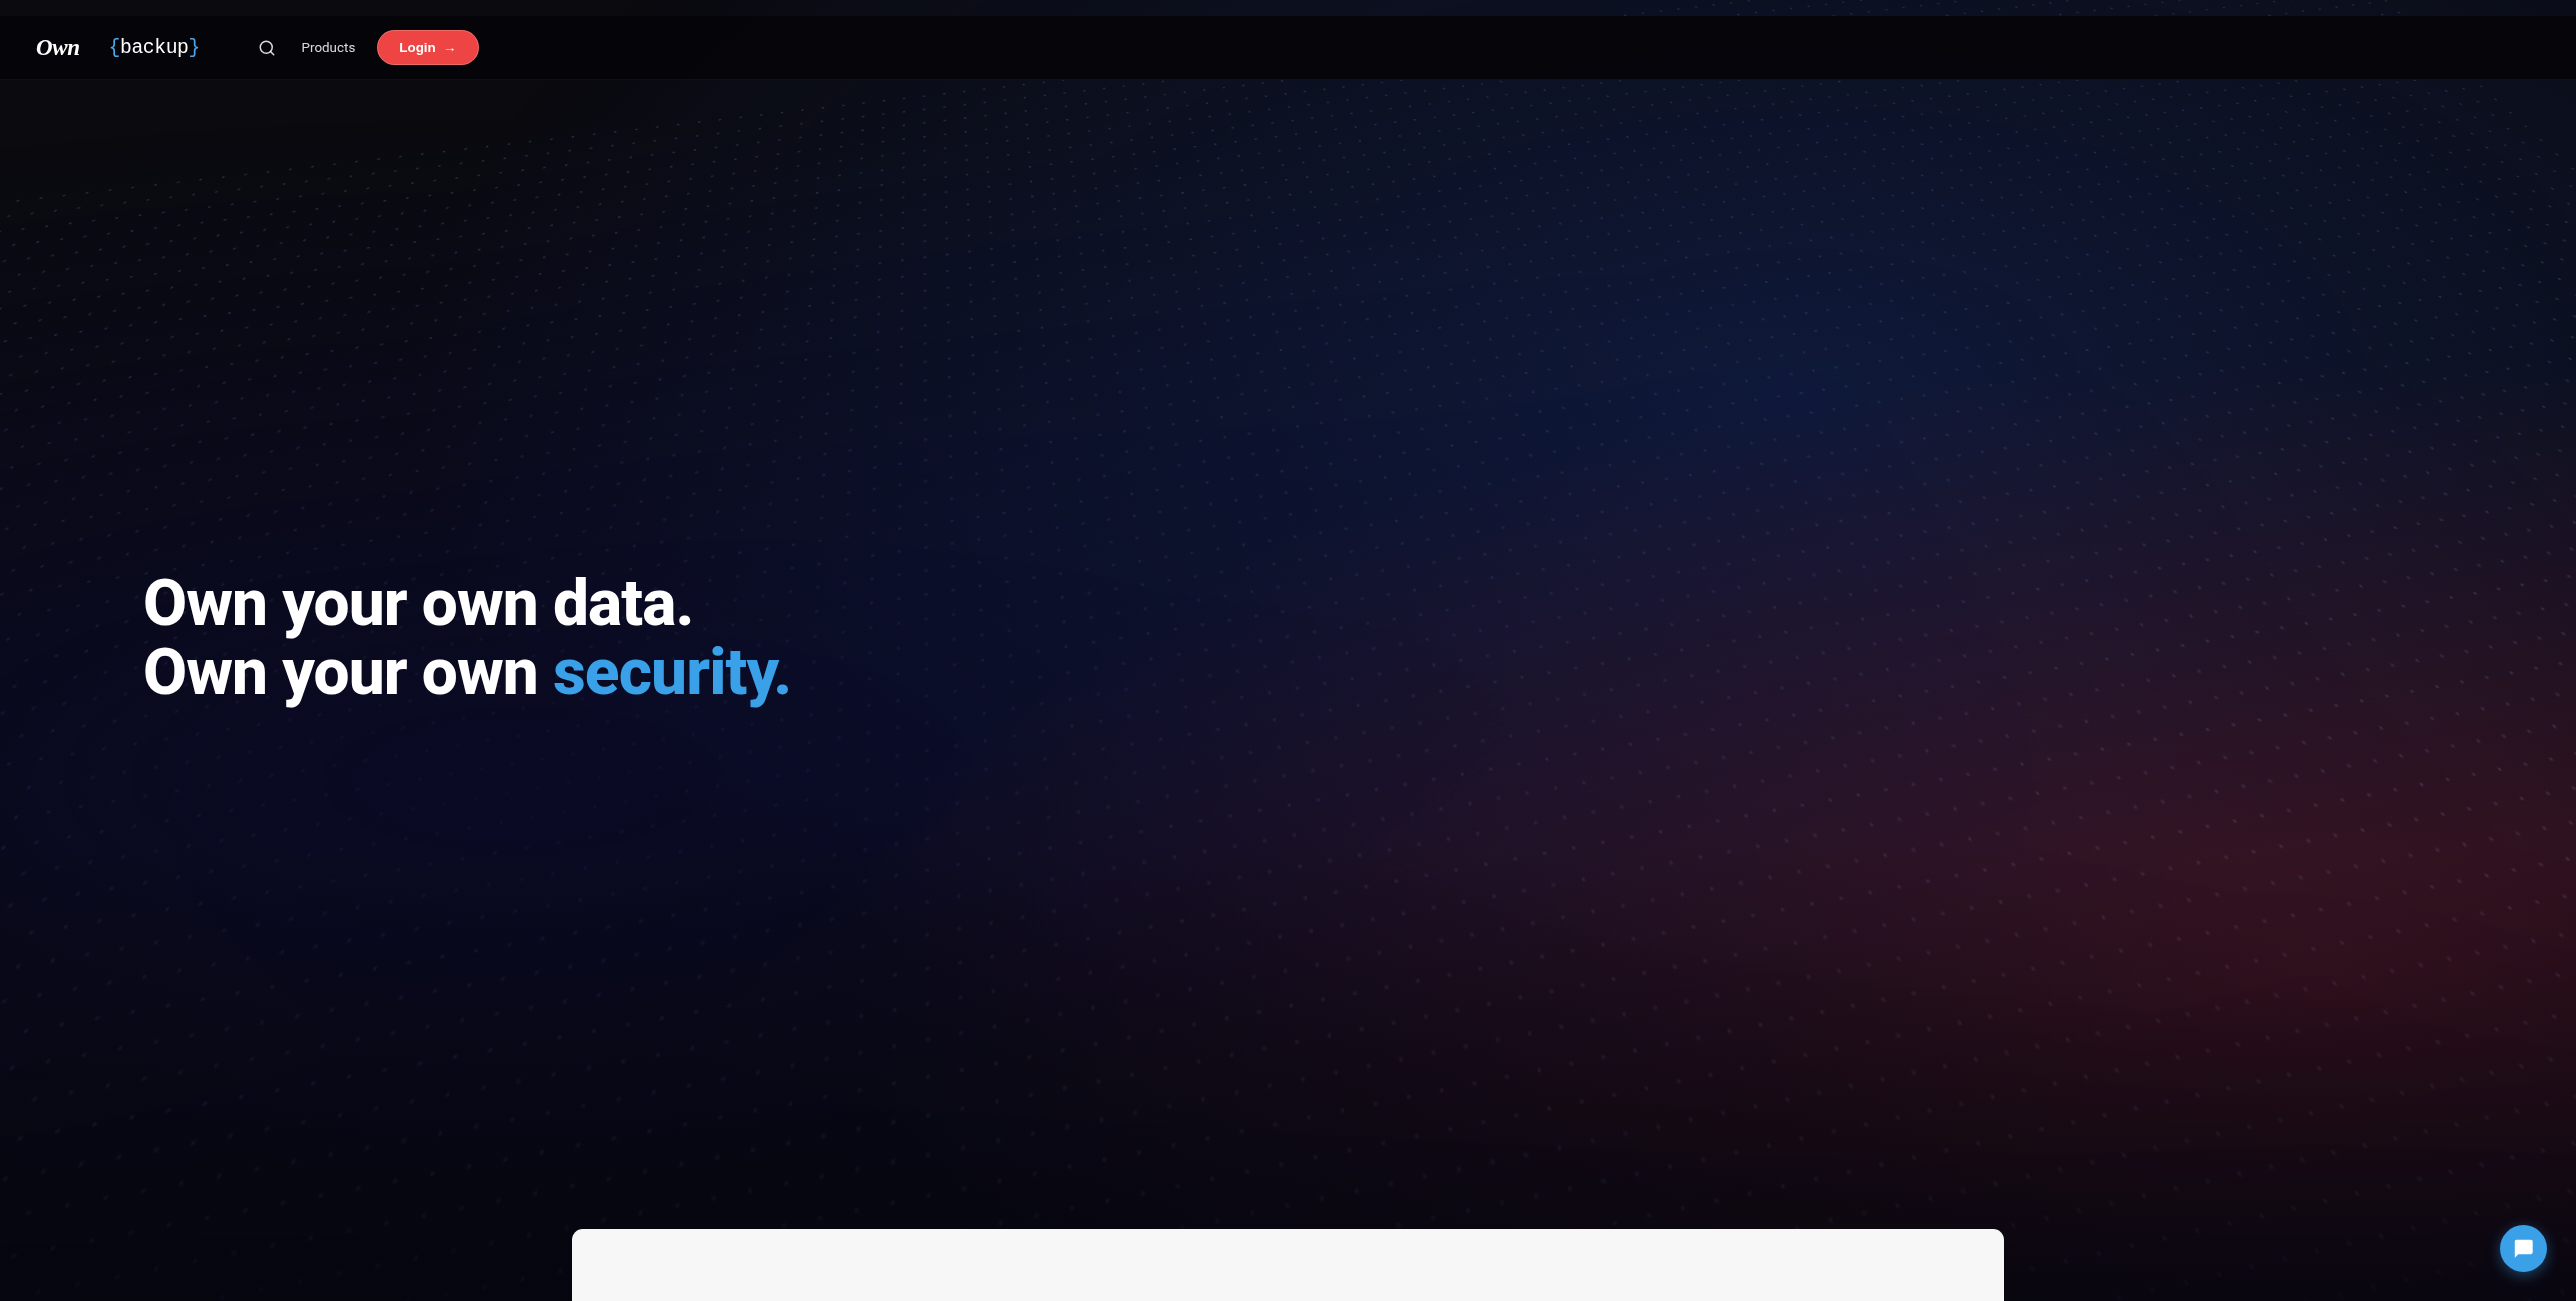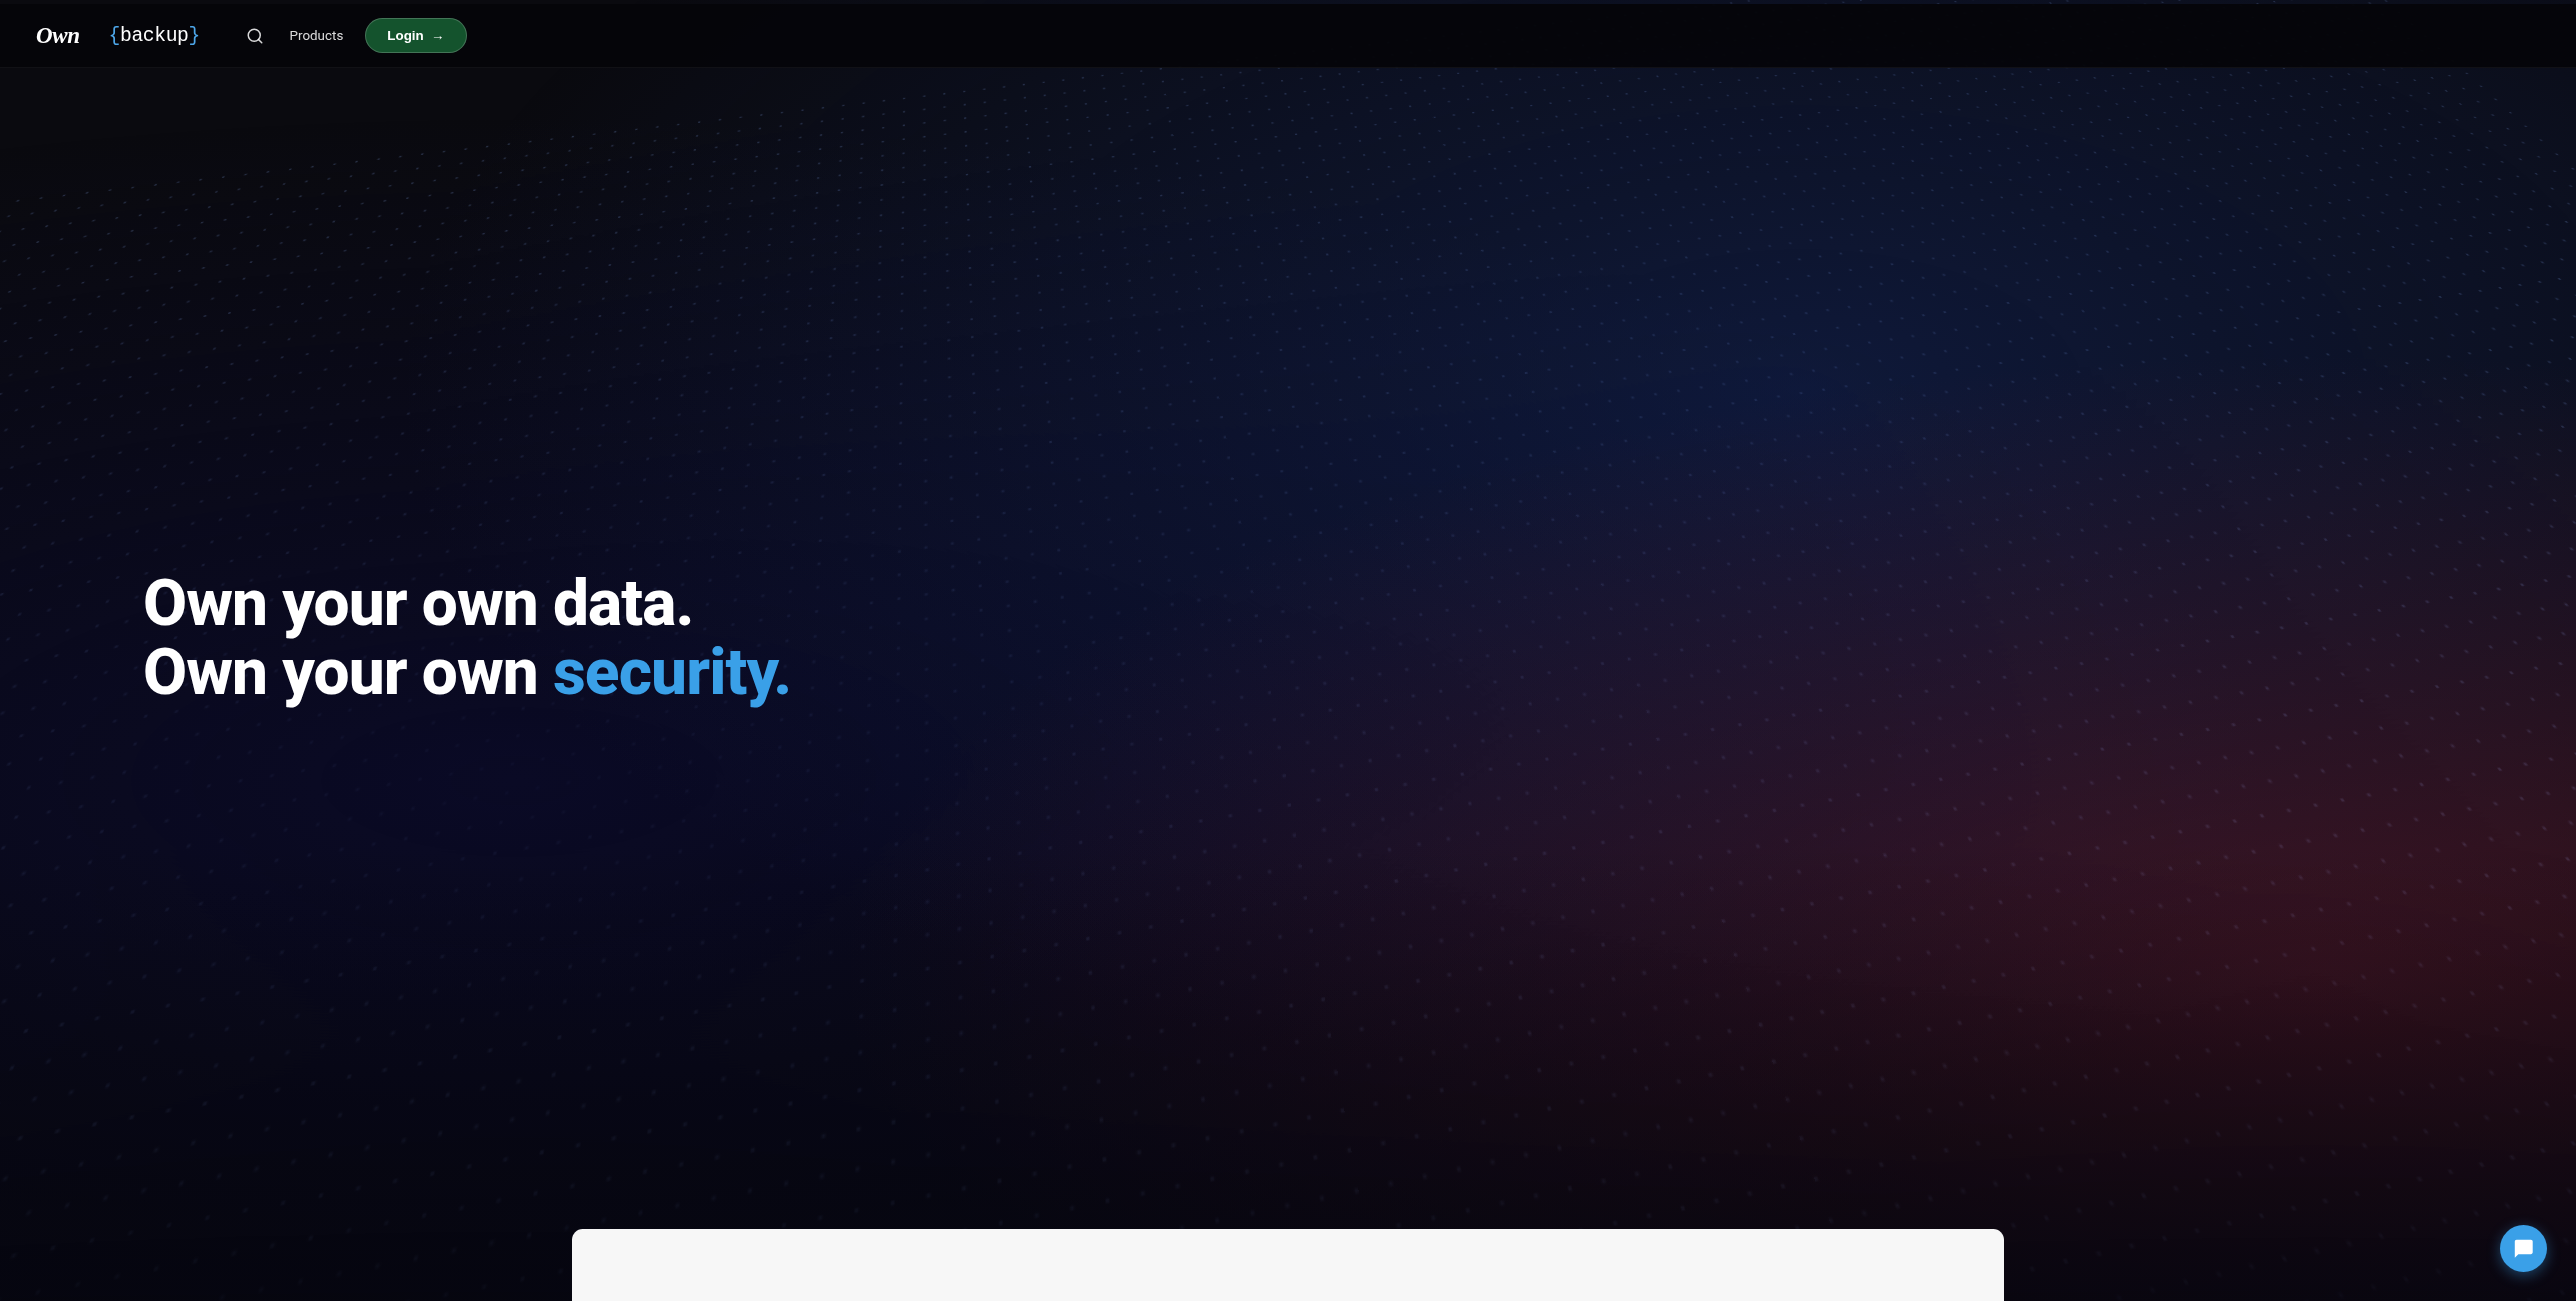--- a/index.html
+++ b/index.html
@@ -11,30 +11,31 @@
     body {
       font-family: -apple-system, BlinkMacSystemFont, 'Segoe UI', Roboto, sans-serif;
       background: #0a0a0f;
       color: #fff;
       overflow-x: hidden;
     }
 
     
     nav {
       position: fixed;
-      top: 4px;
+      top: 16px;
       left: 0;
       right: 0;
       z-index: 100;
       background: rgba(5, 5, 10, 0.95);
       display: flex;
       align-items: center;
       padding: 0 36px;
       height: 64px;
       border-bottom: 0.9px solid rgba(255,255,255,0.05);
+      gap: 12px;
     }
 
     .logo {
       display: flex;
       align-items: center;
       margin-right: 43px;
       text-decoration: none;
     }
 
     .logo-own {
@@ -92,21 +93,21 @@
     }
 
     .support-link {
       color: rgba(255,255,255,0.85);
       text-decoration: none;
       font-size: 13.4px;
       cursor: pointer;
     }
 
     .login-btn {
-      background: #14532d;
+      background: #ef4444;
       border: 0.9px solid rgba(255,255,255,0.2);
       border-radius: 27px;
       color: #fff;
       font-size: 13.4px;
       font-weight: 600;
       padding: 9px 21.5px;
       cursor: pointer;
       display: flex;
       align-items: center;
       gap: 7.2px;

